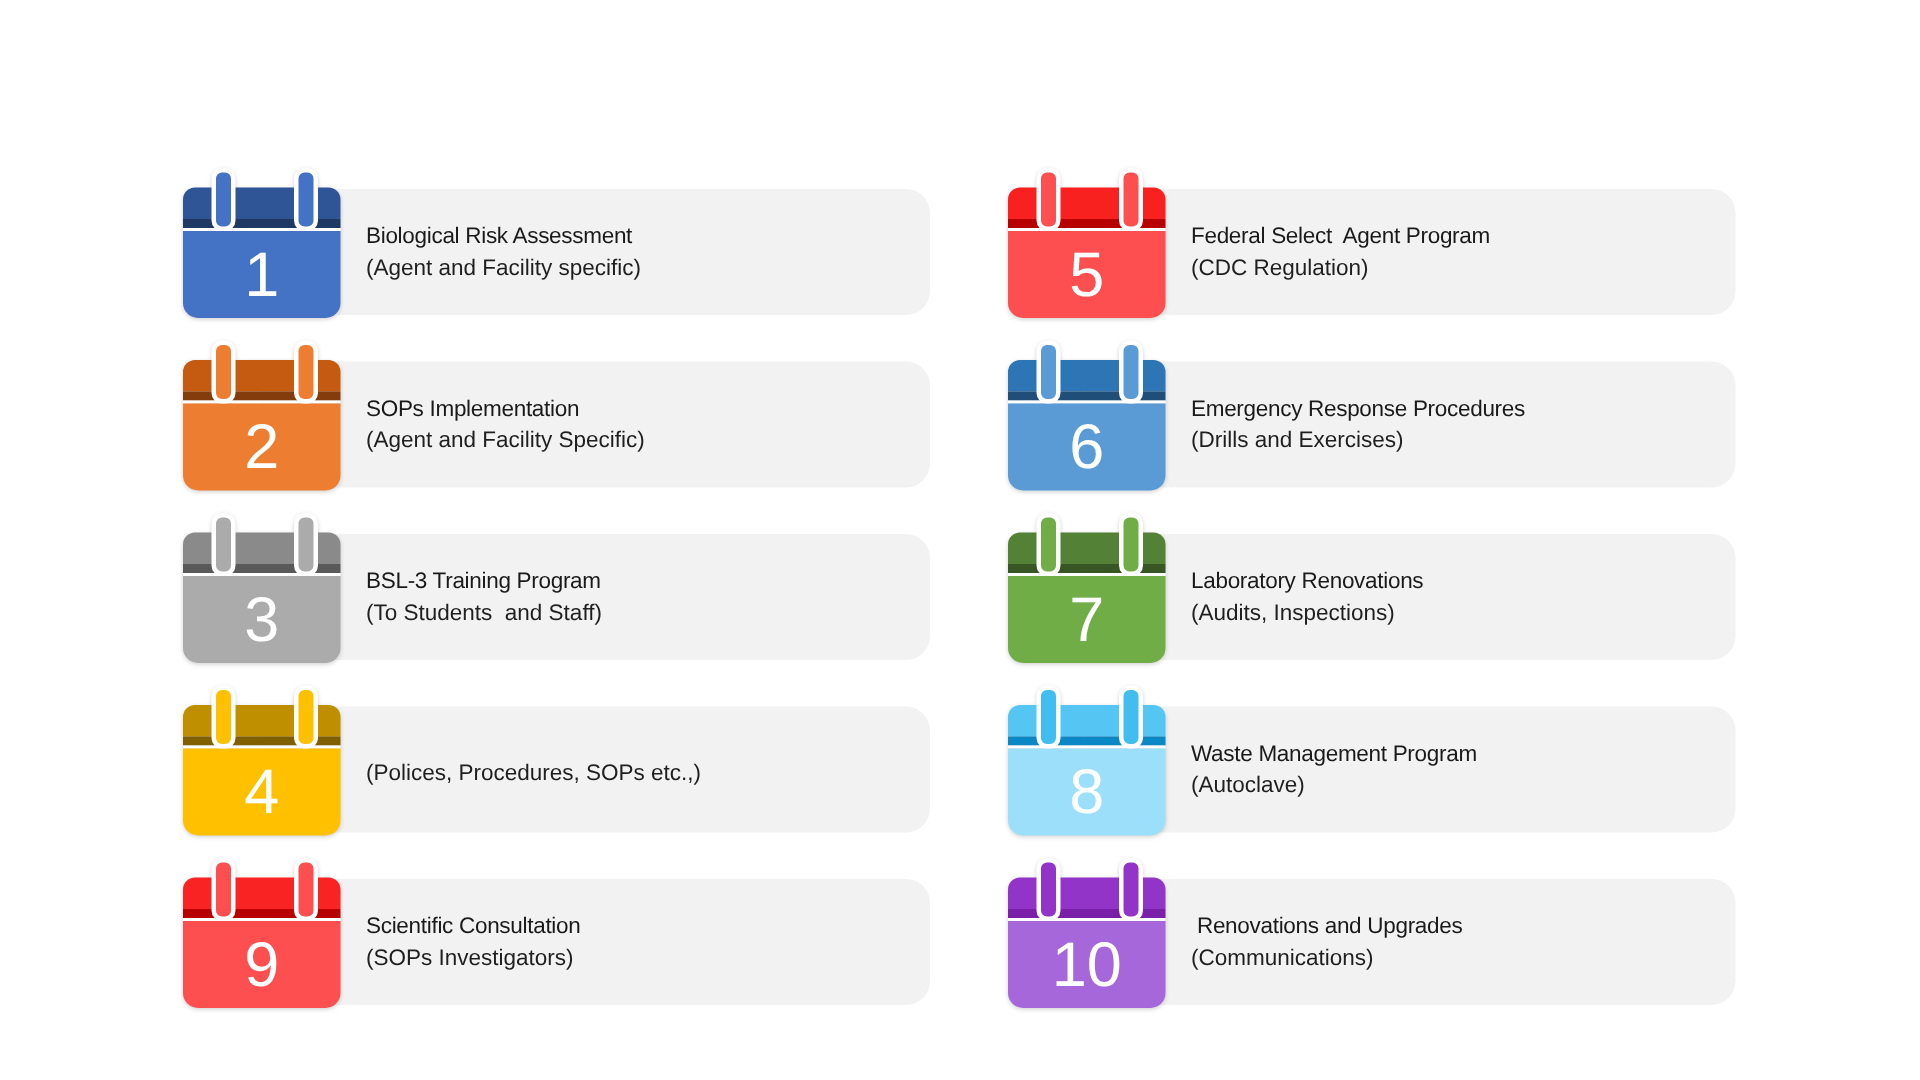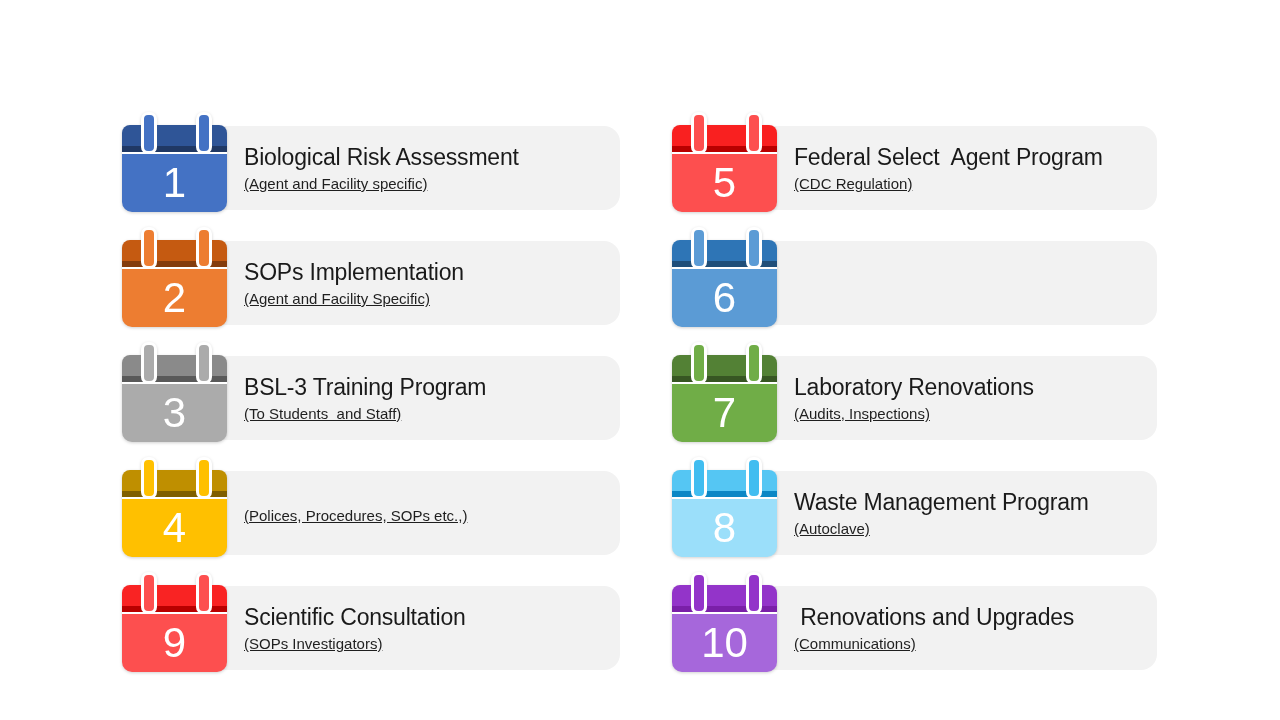--- a/index.html
+++ b/index.html
@@ -70,31 +70,30 @@
   }
   .tab1 { left: 19px; }
   .tab2 { left: 74px; }
 
   .text {
     position: absolute;
     left: 122px; right: 6px; top: 14px; height: 84px;
     display: flex; flex-direction: column; justify-content: center;
   }
   .title {
-    font-size: 23px;
+    font-size: 15px;
     letter-spacing: -0.2px;
     color: #1a1a1a;
     white-space: pre;
   }
   .subtitle {
     font-size: 15px;
     color: #1f1f1f;
     white-space: pre;
     margin-top: 4px;
-    text-decoration: underline;
   }
 </style>
 </head>
 <body>
 
 <div class="canvas">
   <div class="grid">
     <div class="col col-left" id="col-left">
   <div class="item" style="--band: #2F5597; --stripe: #203864; --body: #4472C4; --tab: #4472C4;">
     <div class="pill"></div>
@@ -209,20 +208,24 @@
     <div class="cal">
       <div class="band"></div>
       <div class="stripe"></div>
       <div class="gap"></div>
       <div class="cal-body">
         <span class="num">6</span>
       </div>
       <span class="tab tab1"></span>
       <span class="tab tab2"></span>
     </div>
+    <div class="text">
+      <div class="title">Emergency Response Procedures</div>
+      <div class="subtitle">(Drills and Exercises)</div>
+    </div>
   </div>
 
   <div class="item" style="--band: #538135; --stripe: #375623; --body: #70AD47; --tab: #70AD47;">
     <div class="pill"></div>
     <div class="cal">
       <div class="band"></div>
       <div class="stripe"></div>
       <div class="gap"></div>
       <div class="cal-body">
         <span class="num">7</span>

